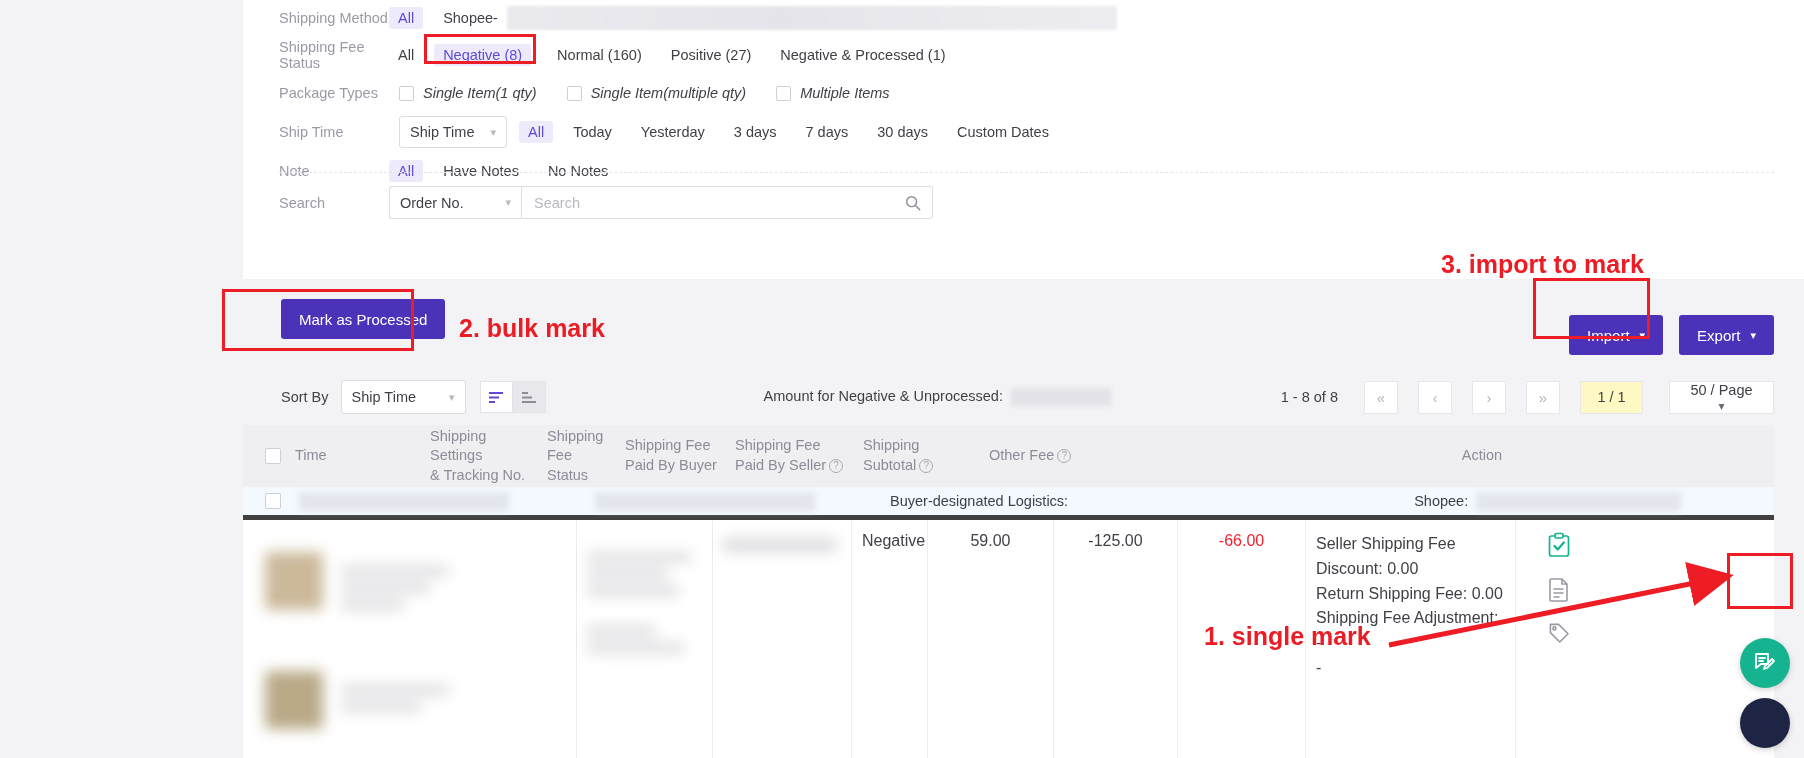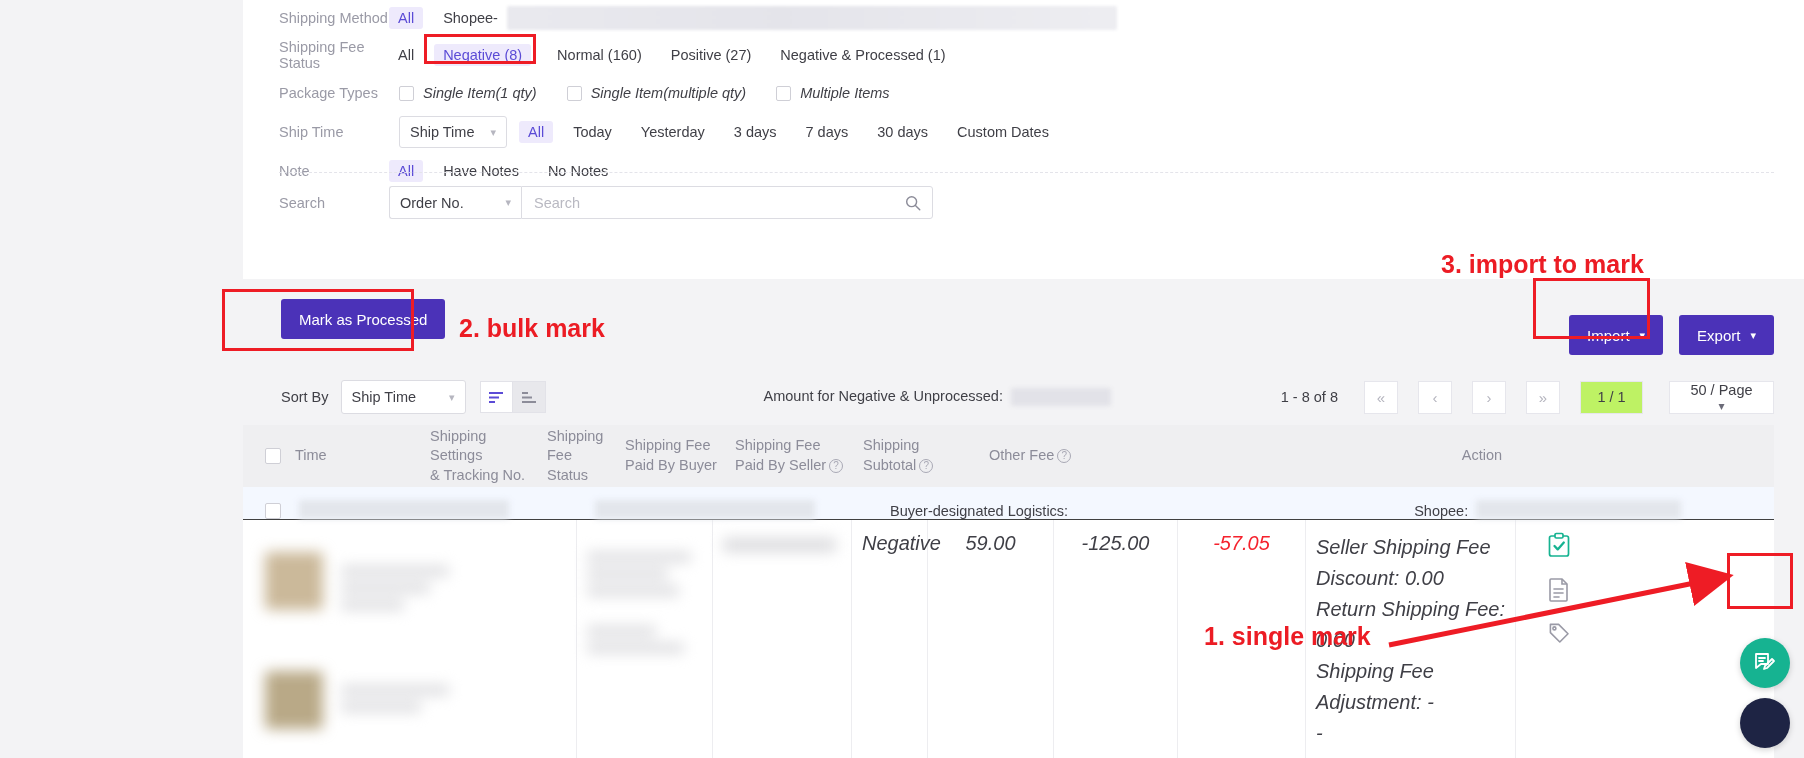--- a/index.html
+++ b/index.html
@@ -132,21 +132,21 @@
   }
 
   .pager { margin-left: auto; display: flex; align-items: center; gap: 12px; }
   .pager-count { color: #3f3f46; font-size: 14.5px; margin-right: 14px; }
   .pg-btn {
     width: 34px; height: 33px; border: 1px solid #e6e6ec; background: #fff;
     color: #b4b4be; display: flex; align-items: center; justify-content: center;
     cursor: pointer; font-size: 15px; margin-right: 8px;
   }
   .pg-page {
-    min-width: 63px; height: 33px; border: 1px solid #e6e6ec; background: #bef264;
+    min-width: 63px; height: 33px; border: 1px solid #e6e6ec; background: #fef9c3;
     color: #3f3f46; display: flex; align-items: center; justify-content: center;
     font-size: 14.5px; margin-right: 14px;
   }
   .pg-size {
     width: 105px; height: 33px; border: 1px solid #e6e6ec; background: #fff;
     color: #3f3f46; display: flex; align-items: center; justify-content: space-between;
     padding: 0 10px; font-size: 14.5px; cursor: pointer; flex-direction: column;
   }
 
   
@@ -164,31 +164,31 @@
     background: #fff; flex: none; cursor: pointer;
   }
   .qmark {
     display: inline-flex; width: 14px; height: 14px; border-radius: 50%;
     border: 1.3px solid #a9a9b5; color: #a9a9b5; font-size: 10px;
     align-items: center; justify-content: center; margin-left: 3px;
     vertical-align: 1px;
   }
 
   .rowbar {
-    display: flex; align-items: flex-end; height: 33px; background: #f4f8ff;
-    border-bottom: 1px solid #404040; padding-left: 22px;
+    display: flex; align-items: center; height: 33px; background: #f4f8ff;
+    border-bottom: 5px solid #404040; padding-left: 22px;
   }
   .rb-blur {
     height: 19px; border-radius: 2px; background: #e3e6ec; filter: blur(3px);
   }
 
   .trow { display: flex; height: 238px; }
   .td {
     border-right: 1px solid #ededf0; padding: 12px 10px;
-    font-size: 20px; color: #3f3f46; font-style: italic;
+    font-size: 16px; color: #3f3f46;
   }
   .td.center { text-align: center; }
   .neg { color: #f5222d; }
 
   .goods-blob { filter: blur(7px); }
   .thumb { width: 58px; height: 58px; border-radius: 4px; background: #cbb99a; }
   .txtline { height: 10px; background: #dcdcdf; border-radius: 2px; margin-bottom: 7px; }
 
   
   .act-col { width: 86px; display: flex; flex-direction: column; align-items: center; padding-top: 10px; gap: 14px; }
@@ -430,21 +430,21 @@
 
       <div class="td" style="width:139px;">
         <div class="goods-blob" style="padding-top:6px;">
           <div class="txtline" style="width:96%;height:14px;"></div>
         </div>
       </div>
 
       <div class="td center" style="width:76px;">Negative</div>
       <div class="td center" style="width:126px;">59.00</div>
       <div class="td center" style="width:124px;">-125.00</div>
-      <div class="td center neg" style="width:128px;">-57.05</div>
+      <div class="td center neg" style="width:128px;">-66.00</div>
 
       <div class="td" style="width:210px;line-height:1.55;">
         <div>Seller Shipping Fee</div>
         <div>Discount: 0.00</div>
         <div>Return Shipping Fee: 0.00</div>
         <div>Shipping Fee Adjustment: -</div>
         <div>-</div>
       </div>
 
       <div class="act-col">

